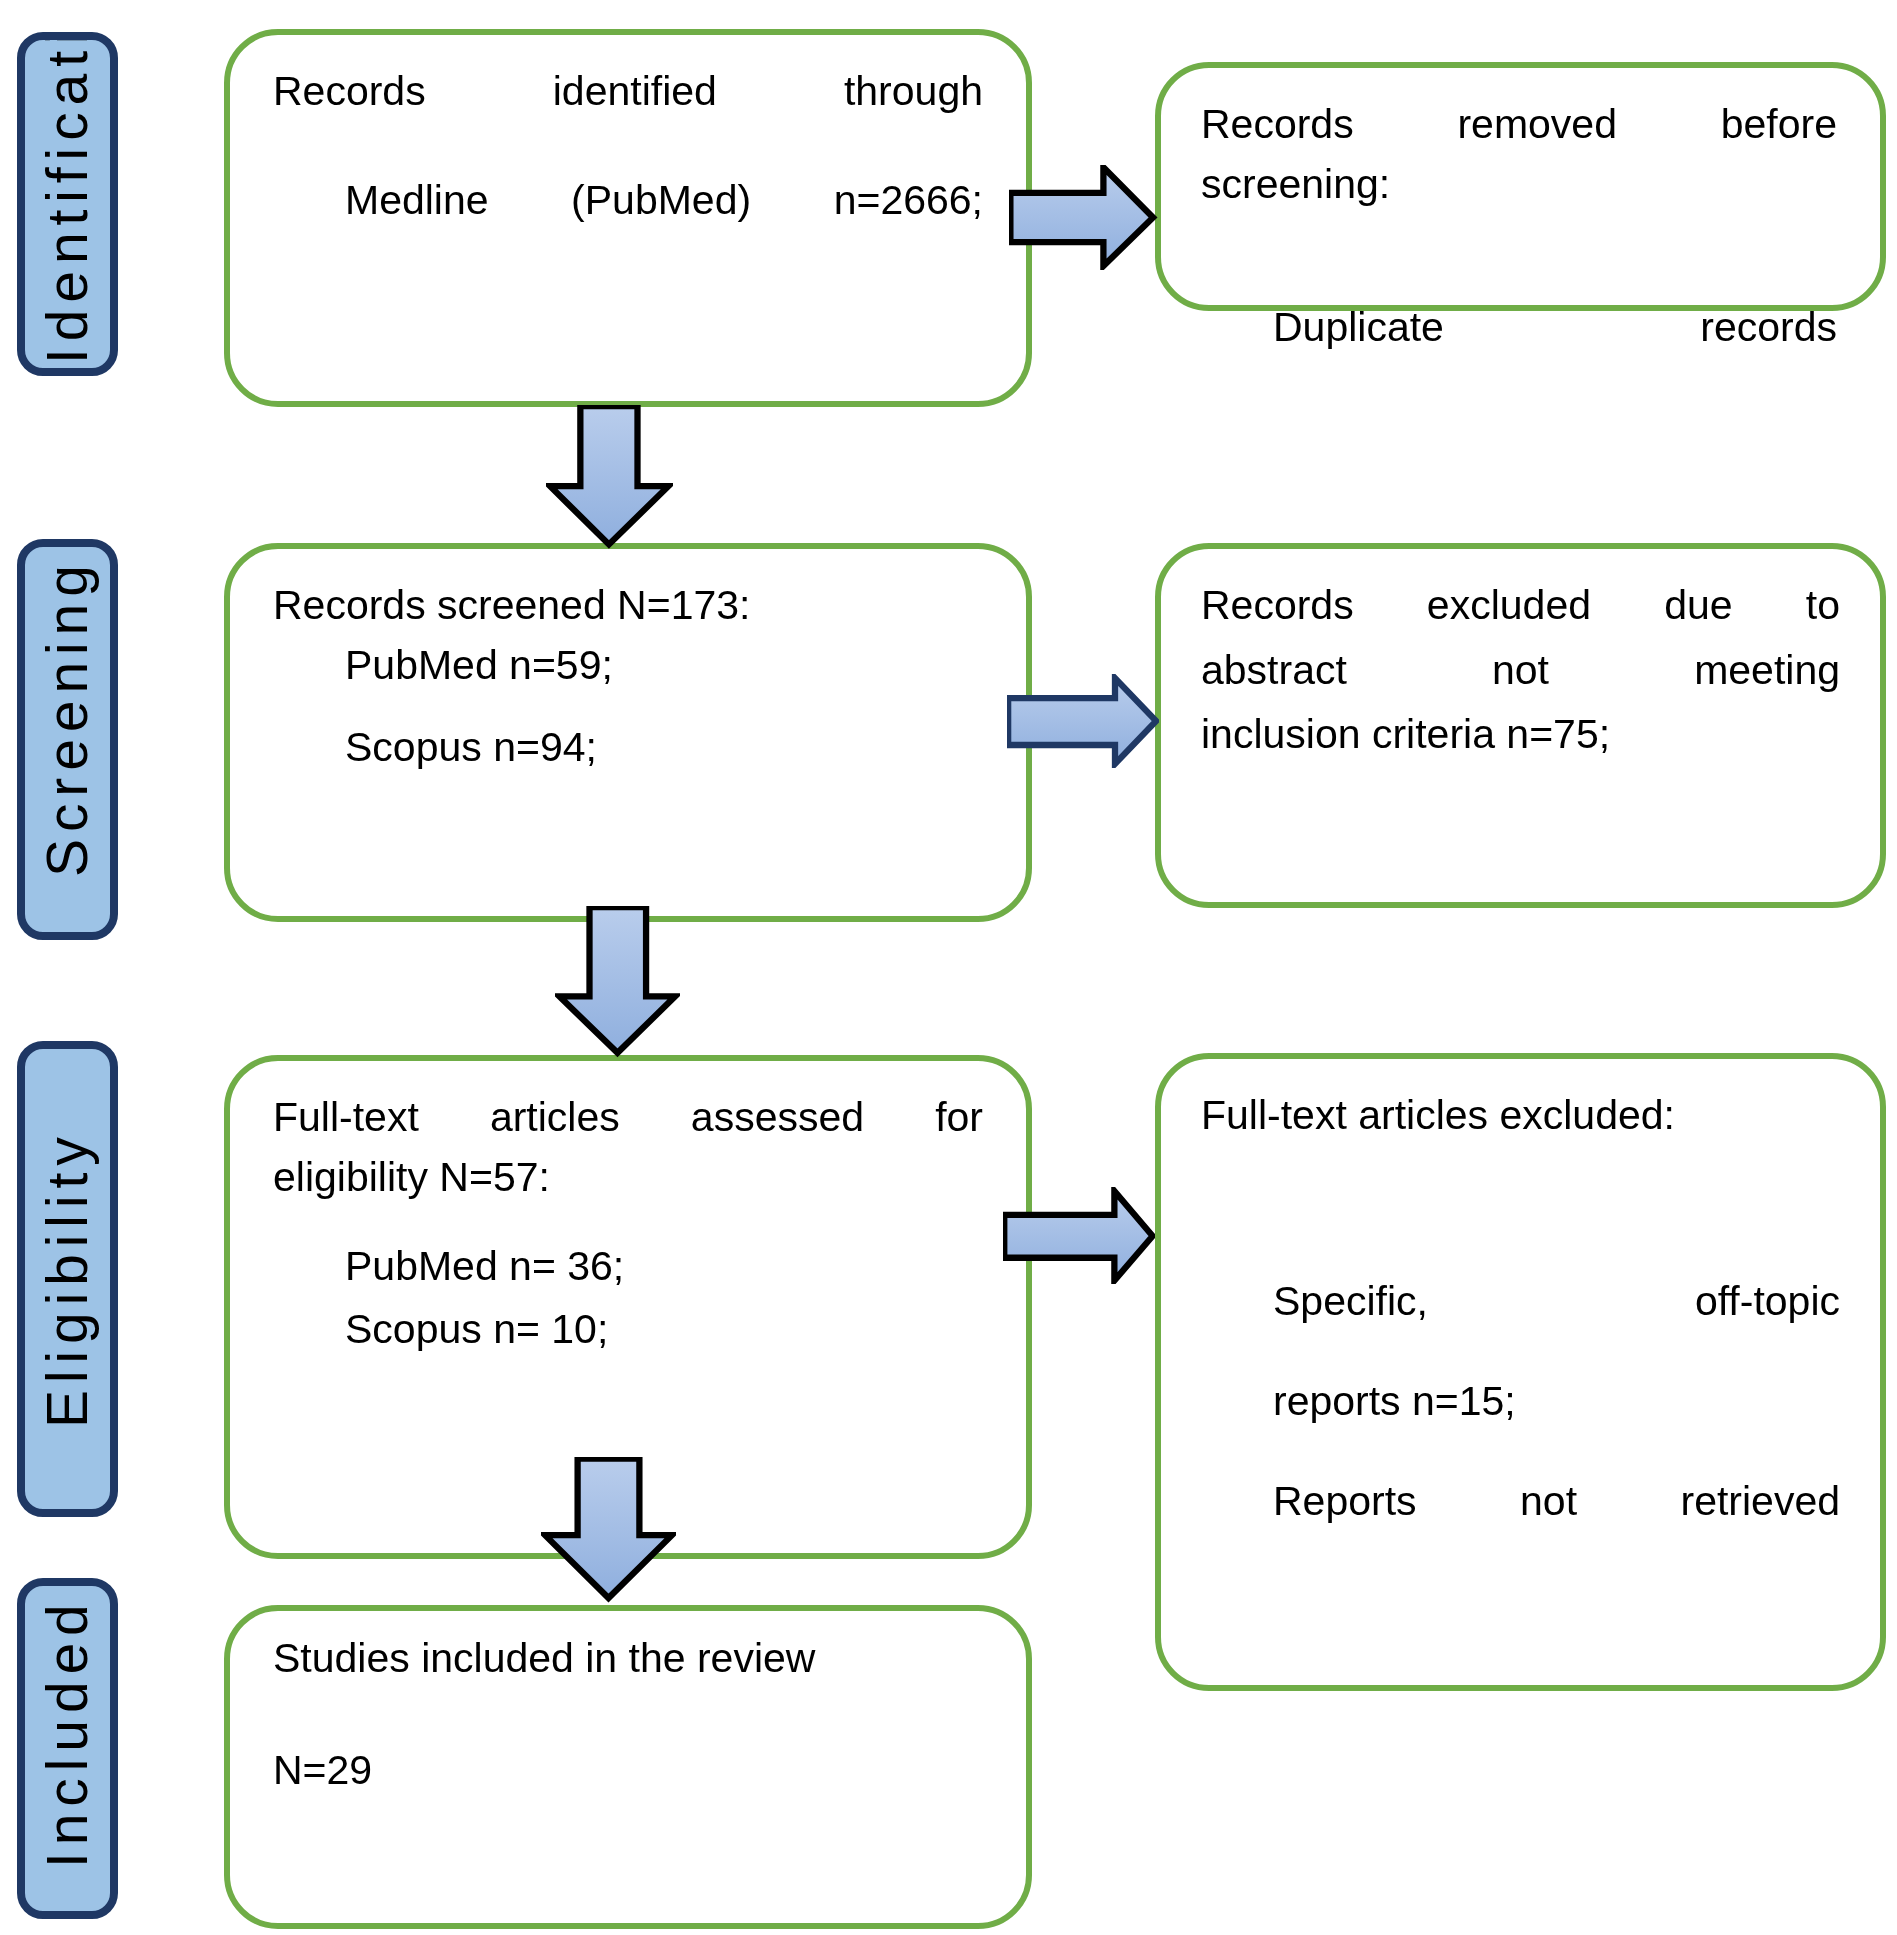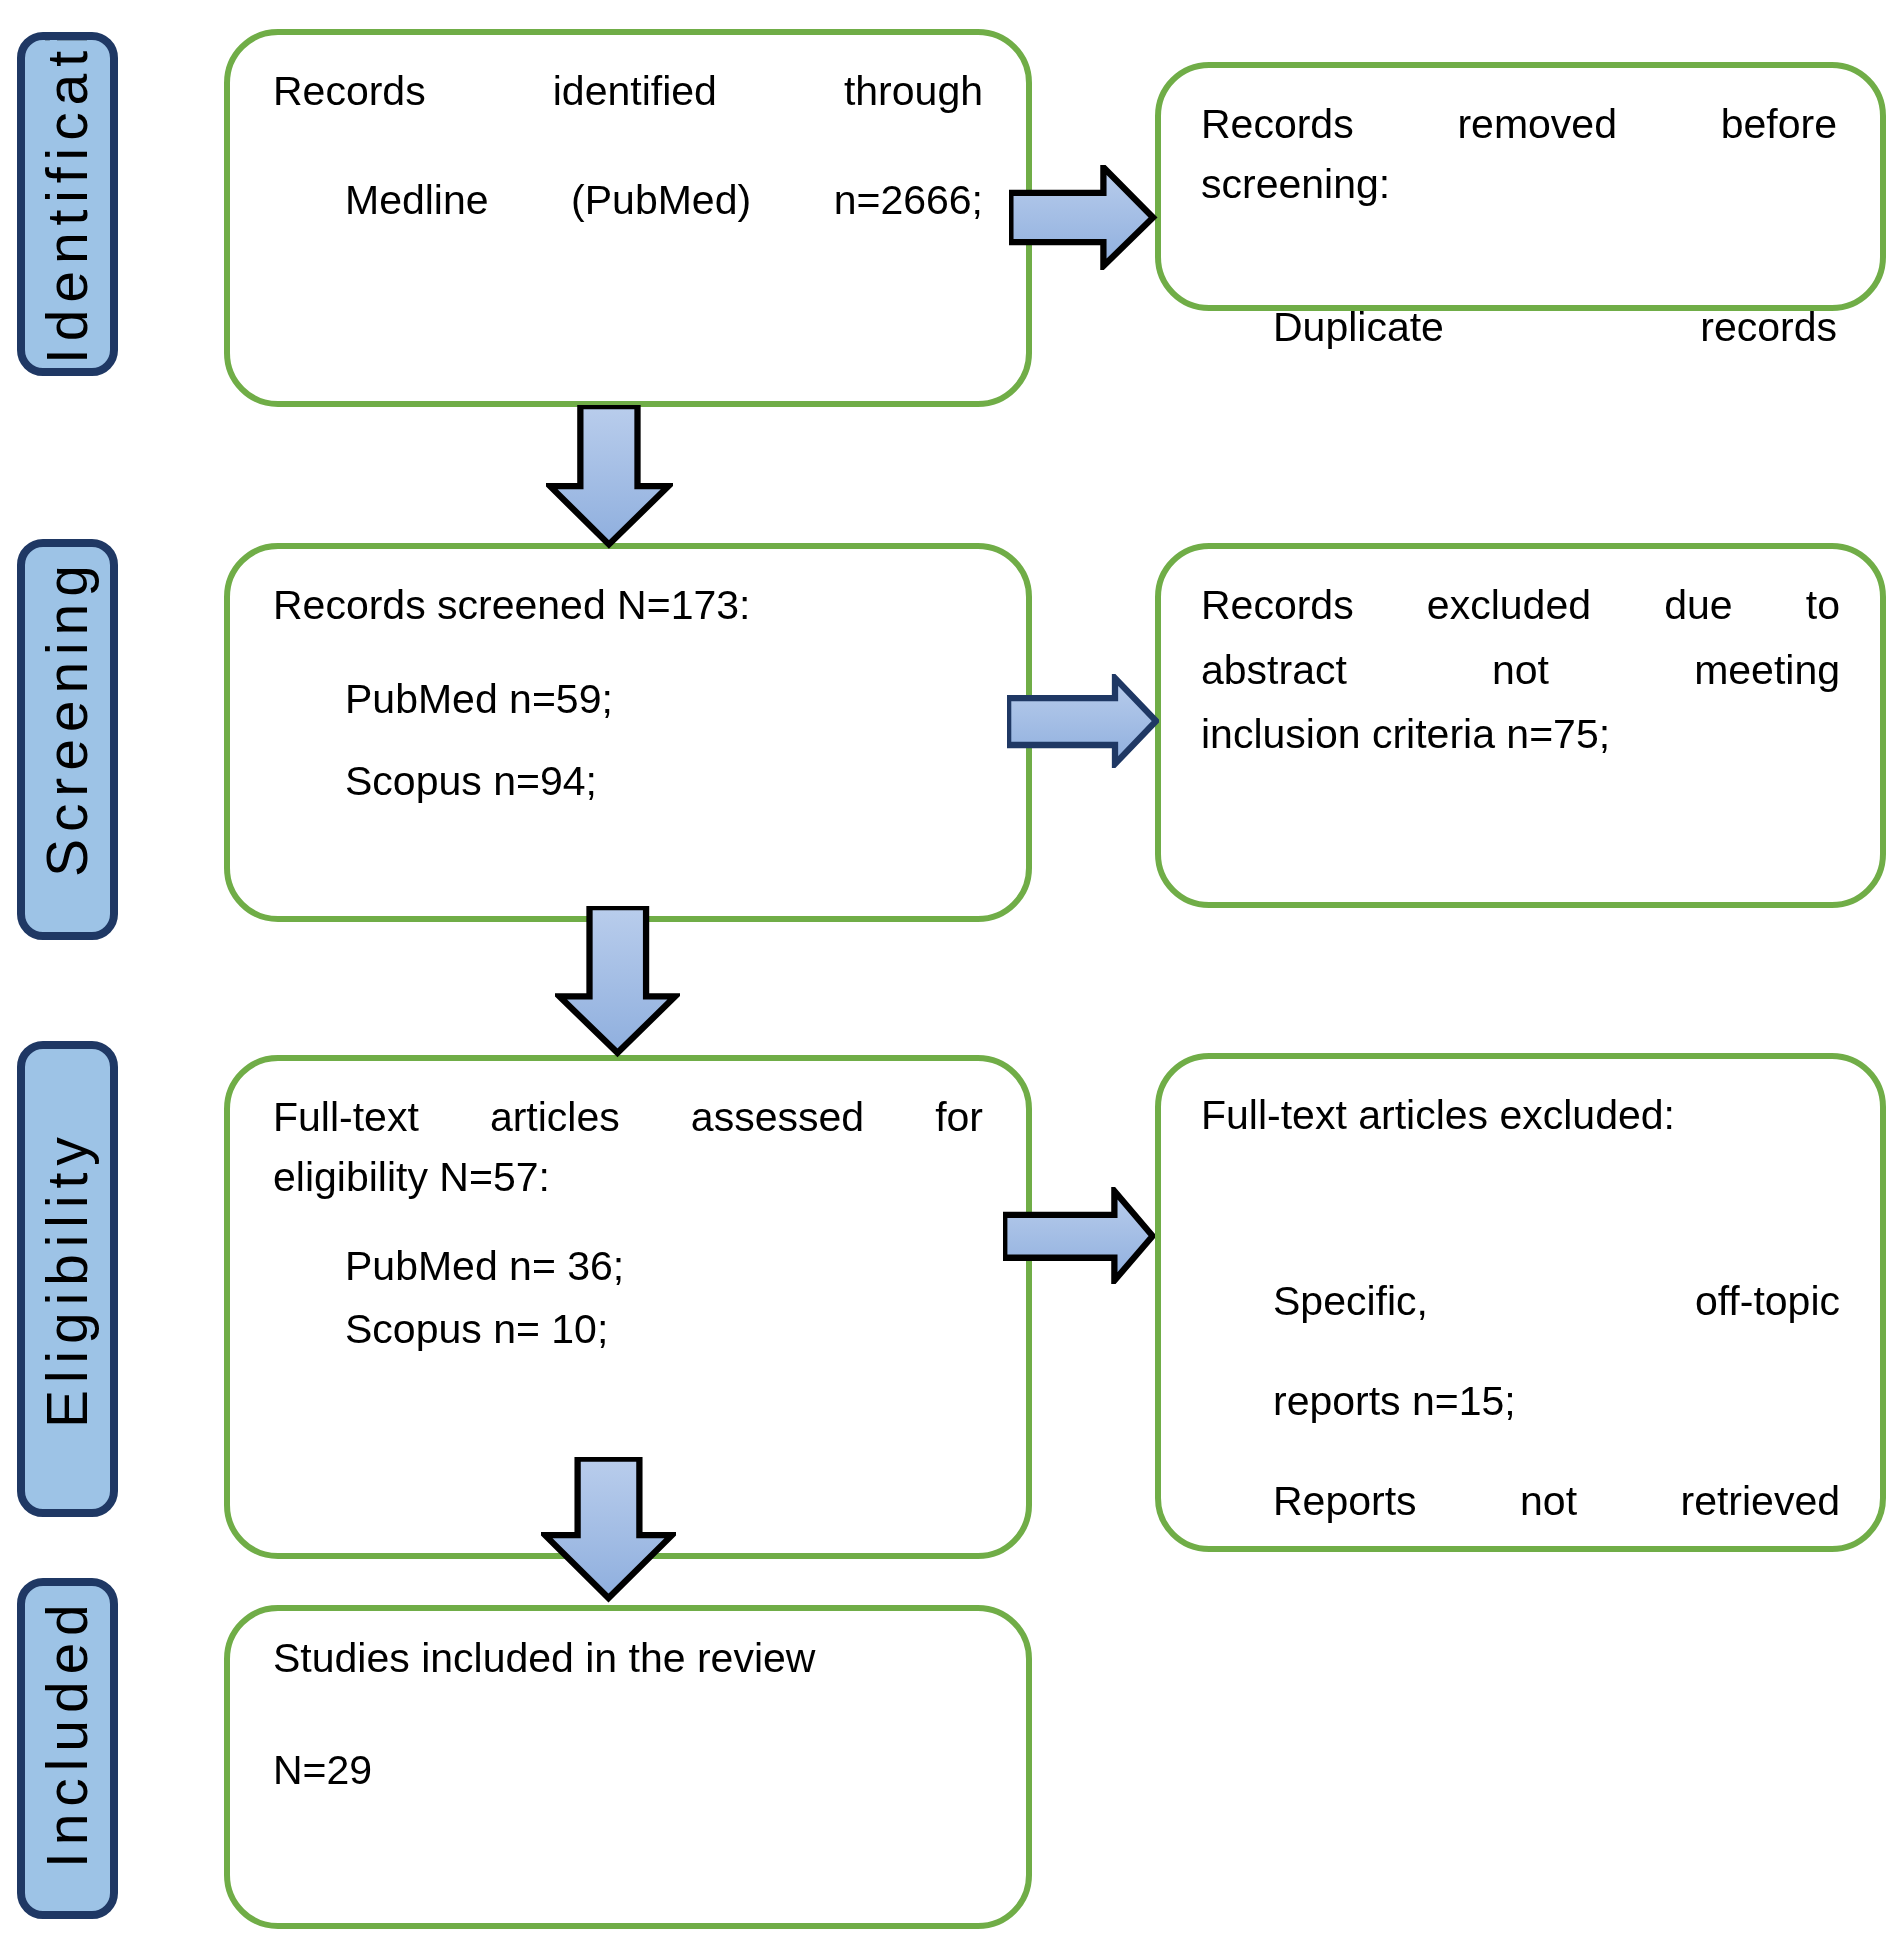--- a/index.html
+++ b/index.html
@@ -53,33 +53,33 @@
   }
   .gbox .line { display: block; }
   .stretch { text-align: justify; text-align-last: justify; }
   .indent  { padding-left: 72px; }
   .center  { text-align: left; }
 
   .mt5   { margin-top: 2.9px; }
   .mt8   { margin-top: 4.6px; }
   .mt10  { margin-top: 22px; }
   .mt50  { margin-top: 29px; }
-  .mt60  { margin-top: 34px; }
+  .mt60  { }
   .mt70  { margin-top: 40px; }
   .mt85  { margin-top: 49px; }
   .mt90  { margin-top: 52px; }
   .mt145 { margin-top: 83px; }
   .mt220 { margin-top: 126px; }
 
   #box-records-identified { left: 224px;  top: 29px;   width: 808px; height: 378px; }
   #box-records-removed    { left: 1155px; top: 62px;  width: 731px; height: 249px; padding-left: 40px; }
   #box-records-screened   { left: 224px;  top: 543px;  width: 808px; height: 379px; }
   #box-records-excluded   { left: 1155px; top: 543px;  width: 731px; height: 365px; padding-left: 40px; padding-right: 40px; }
   #box-fulltext-assessed  { left: 224px;  top: 1055px; width: 808px; height: 504px; }
-  #box-fulltext-excluded  { left: 1155px; top: 1053px; width: 731px; height: 499px; padding-left: 40px; padding-right: 40px; }
+  #box-fulltext-excluded  { left: 1155px; top: 1053px; width: 731px; height: 638px; padding-left: 40px; padding-right: 40px; }
   #box-studies-included   { left: 224px;  top: 1605px; width: 808px; height: 324px; padding-top: 17px; }
 
   
   .arrow { position: absolute; }
   #h-arrow-1 { left: 1009px; top: 165px;  }
   #h-arrow-2 { left: 1007px; top: 674px; }
   #h-arrow-3 { left: 1003px; top: 1187px; }
   #v-arrow-1 { left: 546px;  top: 405px;  }
   #v-arrow-2 { left: 555px;  top: 906px; }
   #v-arrow-3 { left: 541px;  top: 1457px; }

